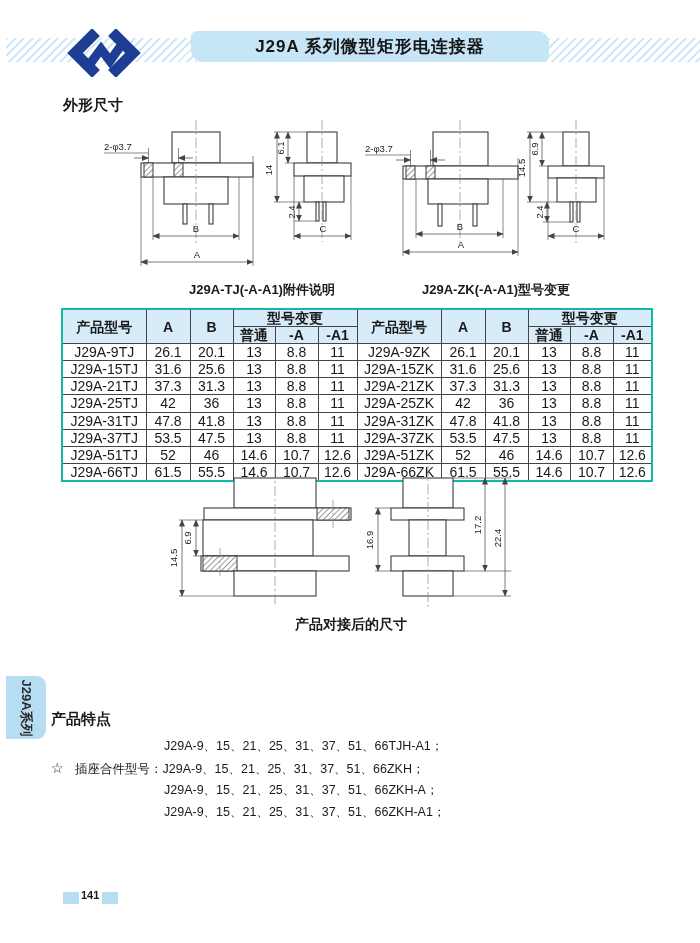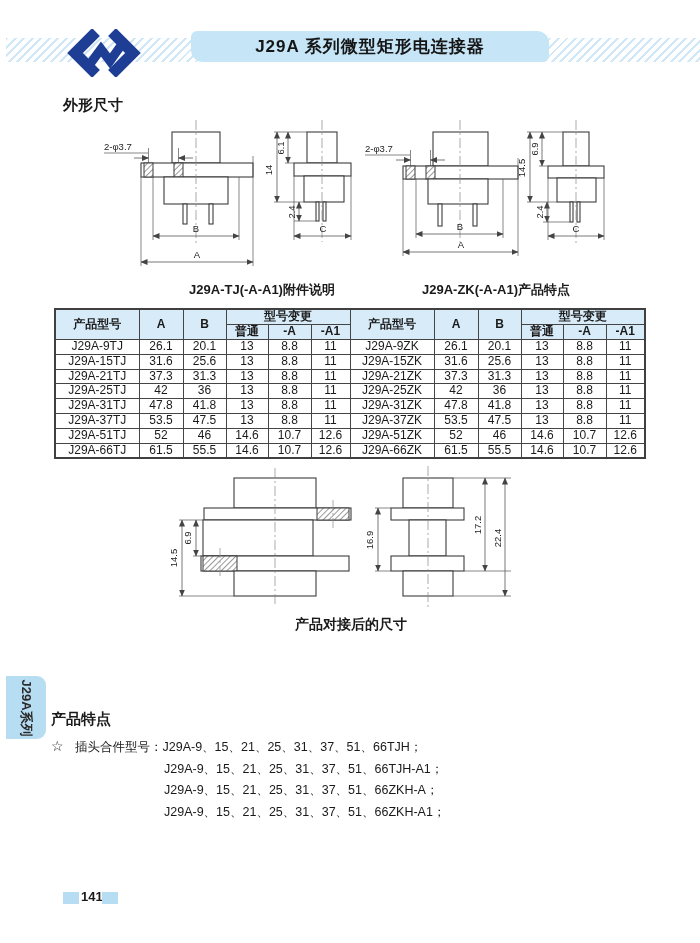--- a/index.html
+++ b/index.html
@@ -24,22 +24,22 @@
   .ext{stroke:#555;stroke-width:0.7;}
   .cl{stroke:#888;stroke-width:0.7;fill:none;stroke-dasharray:10 3 2 3;}
   .hx{stroke:#3c3c3c;stroke-width:1;}
 
   .cap{position:absolute;width:320px;text-align:center;font-size:13px;font-weight:600;}
   .cap-plug{left:96px;top:281px;}
   .cap-socket{left:330px;top:281px;}
   .cap-mated{left:185px;top:616px;font-size:14px;}
 
   
-  table.spec{position:absolute;left:48px;top:308px;width:590px;border-collapse:collapse;
-    table-layout:fixed;font-size:12px;border:2px solid #404040;}
+  table.spec{position:absolute;left:55px;top:308px;width:590px;border-collapse:collapse;
+    table-layout:fixed;font-size:14px;border:2px solid #14b8a6;}
   table.spec th,table.spec td{border:1px solid #444;text-align:center;padding:0;line-height:1.15;}
   table.spec th{background:#d7ebf8;font-weight:bold;height:14px;}
   table.spec td{height:13.8px;background:#fff;}
 
   
   .h-weld{position:absolute;left:0;top:678px;width:700px;text-align:center;
     font-size:17px;font-weight:bold;margin:0;letter-spacing:1px;}
   .h-feat{position:absolute;left:45px;top:710px;font-size:15px;font-weight:bold;margin:0;}
   .features{position:absolute;left:45px;top:736px;width:630px;font-size:12.5px;line-height:21.5px;}
   .feat-line{white-space:nowrap;}
@@ -47,22 +47,22 @@
   .feat-line.indent{padding-left:113px;}
 
   
   .side-tab{position:absolute;left:0;top:676px;width:40px;height:63px;background:#b7ddf3;
     border-radius:0 9px 9px 0;display:flex;align-items:center;justify-content:center;}
   .side-tab span{transform:rotate(90deg);white-space:nowrap;font-size:13px;font-weight:bold;color:#2b2b2b;}
 
   
   .foot-sq{position:absolute;width:16px;height:12px;background:#b7ddf3;top:892px;}
   .sq1{left:57px;} .sq2{left:96px;}
-  .page-num{position:absolute;left:75px;top:889px;width:20px;text-align:right;
-    font-size:13px;font-weight:bold;}
+  .page-num{position:absolute;left:75px;top:889px;width:20px;text-align:left;
+    font-size:11px;font-weight:bold;}
 </style>
 </head>
 <body>
 
 <div class="page">
 
   <div class="stripe-band"></div>
   <svg class="logo" width="76" height="48" viewBox="0 0 76 48">
     <path d="M30,3 L9,24 L30,45" fill="none" stroke="#1d3e94" stroke-width="11" stroke-linejoin="miter"></path>
     <path d="M46,3 L67,24 L46,45" fill="none" stroke="#1d3e94" stroke-width="11" stroke-linejoin="miter"></path>
@@ -180,21 +180,21 @@
     <text x="177" y="35" text-anchor="middle" transform="rotate(-90 177 35)">6.9</text>
     <line class="dim" x1="186" y1="88" x2="186" y2="108" marker-start="url(#ar2)" marker-end="url(#ar2)"></line>
     <text x="182" y="98" text-anchor="middle" transform="rotate(-90 182 98)">2.4</text>
     <line class="ext" x1="187" y1="64" x2="187" y2="126"></line>
     <line class="ext" x1="243" y1="64" x2="243" y2="126"></line>
     <line class="dim" x1="187" y1="122" x2="243" y2="122" marker-start="url(#ar2)" marker-end="url(#ar2)"></line>
     <text x="215" y="118" text-anchor="middle">C</text>
   </svg>
 
   <div class="cap cap-plug">J29A-TJ(-A-A1)附件说明</div>
-  <div class="cap cap-socket">J29A-ZK(-A-A1)产品特点</div>
+  <div class="cap cap-socket">J29A-ZK(-A-A1)型号变更</div>
 
   <table class="spec">
     <colgroup>
       <col style="width:84px">
         <col style="width:44px">
         <col style="width:43px">
       <col style="width:42px">
         <col style="width:43px">
         <col style="width:39px">
       <col style="width:84px">
@@ -385,22 +385,22 @@
     <line class="dim" x1="344" y1="20" x2="344" y2="113" marker-start="url(#ar3)" marker-end="url(#ar3)"></line>
     <text x="340" y="67" text-anchor="middle" transform="rotate(-90 340 67)">17.2</text>
     <line class="dim" x1="364" y1="20" x2="364" y2="138" marker-start="url(#ar3)" marker-end="url(#ar3)"></line>
     <text x="360" y="80" text-anchor="middle" transform="rotate(-90 360 80)">22.4</text>
   </svg>
 
   <div class="cap cap-mated">产品对接后的尺寸</div>
 
   <h4 class="h-feat">产品特点</h4>
   <div class="features">
-      <div class="feat-line"><span class="star">☆</span><span>插头合件型号：J29A-9、15、21、25、31、37、51、66TJH；</span></div>
       <div class="feat-line indent"><span>J29A-9、15、21、25、31、37、51、66TJH-A1；</span></div>
+      <div class="feat-line"><span class="star">☆</span><span>插座合件型号：J29A-9、15、21、25、31、37、51、66ZKH；</span></div>
       <div class="feat-line indent"><span>J29A-9、15、21、25、31、37、51、66ZKH-A；</span></div>
       <div class="feat-line indent"><span>J29A-9、15、21、25、31、37、51、66ZKH-A1；</span></div>
     </div>
 
   <div class="side-tab">
     <span>J29A系列</span>
   </div>
 
   <div class="foot-sq sq1"></div>
   <div class="page-num">141</div>

